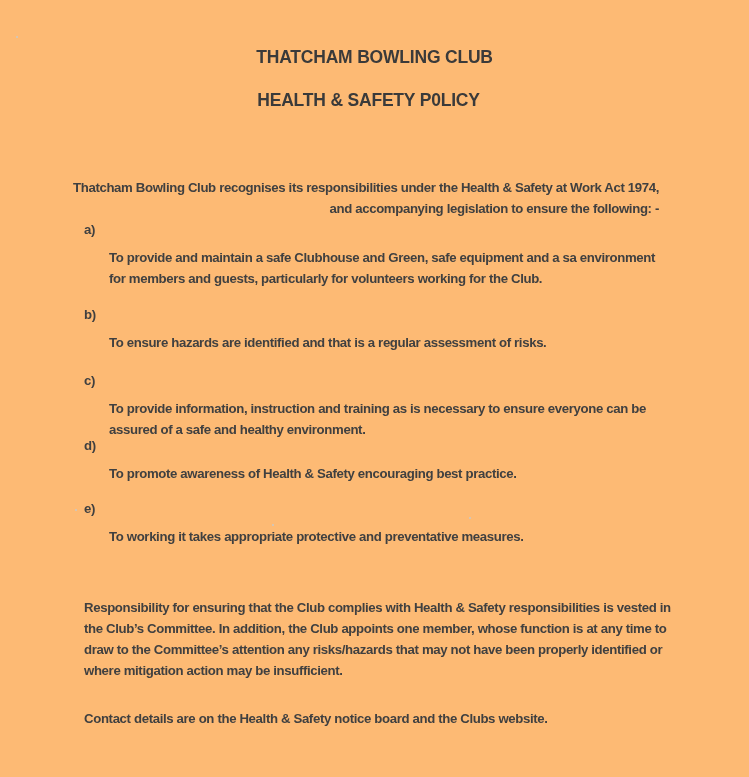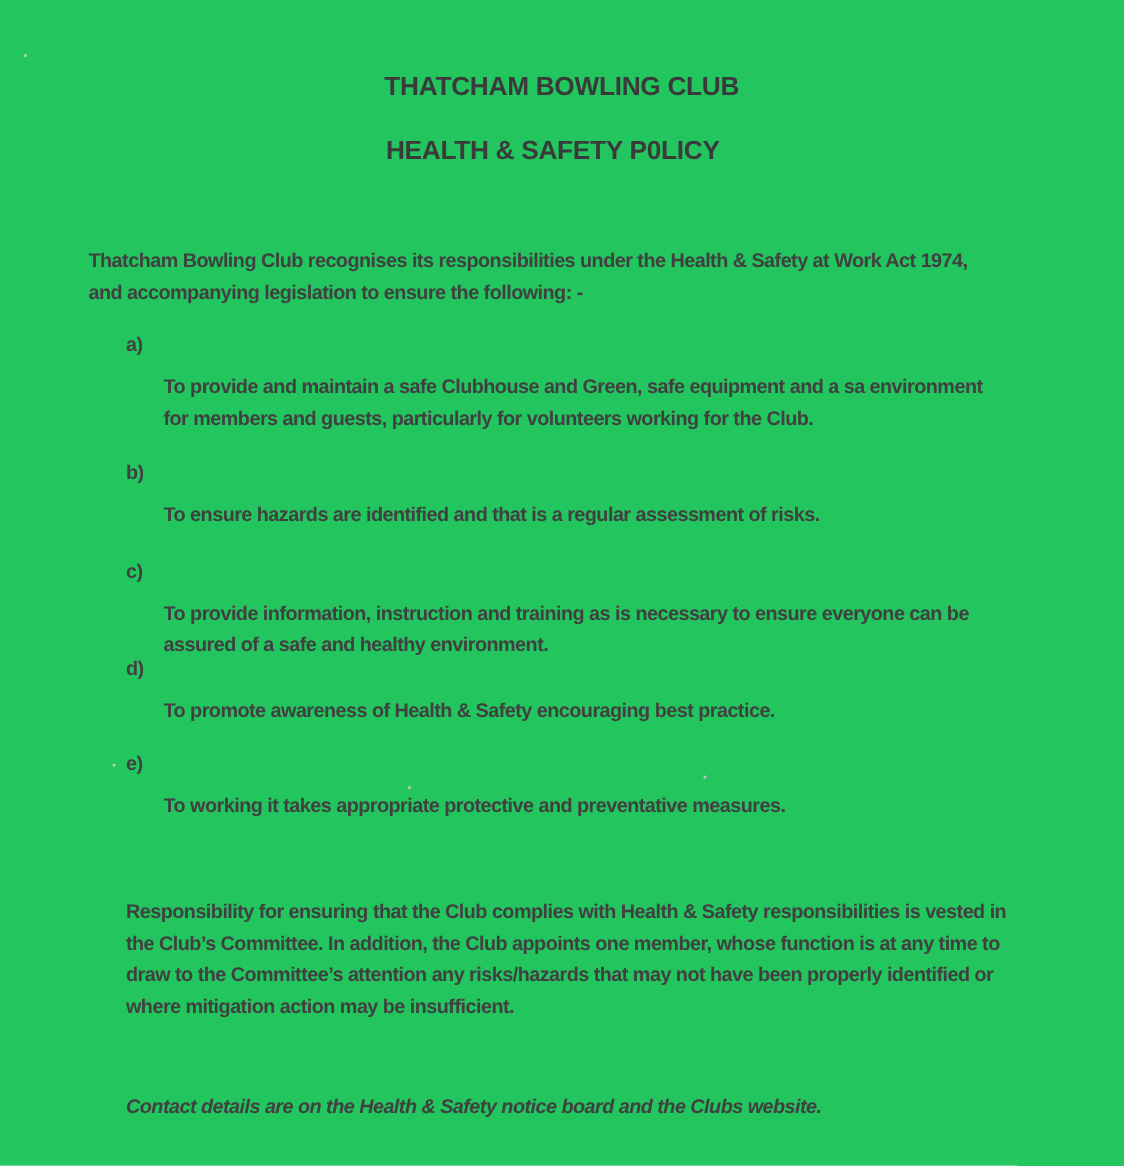--- a/index.html
+++ b/index.html
@@ -13,41 +13,41 @@
       position: relative;
       overflow: hidden;
       font-family: "Liberation Sans", "DejaVu Sans", sans-serif;
       color: #3d3d3d;
       font-weight: bold;
     }
     .page {
       position: absolute;
       left: 0; top: 0;
       width: 749px; height: 777px;
-      background: #22c55e;
+      background: #fdba74;
     }
     .title {
       position: absolute;
       left: 0;
       width: 749px;
       text-align: center;
       font-size: 17.5px;
       letter-spacing: -0.2px;
       color: #3a3a3a;
     }
     .title-1 { top: 47px; }
     .title-2 { top: 90px; left: -6px; }
     .para {
       position: absolute;
       font-size: 13.2px;
       line-height: 21px;
       letter-spacing: -0.35px;
       color: #404040;
     }
-    .intro { left: 59px; top: 163px; width: 600px; }
+    .intro { left: 59px; top: 177px; width: 600px; text-align: right; }
     .item {
       position: absolute;
       font-size: 13.2px;
       line-height: 21px;
       letter-spacing: -0.35px;
       color: #404040;
     }
     .item .marker {
       position: absolute;
       left: 0;
@@ -59,21 +59,21 @@
       top: 0;
       width: 560px;
       margin-top: 28px;
     }
     .item-a { left: 84px; top: 219px; }
     .item-b { left: 84px; top: 304px; }
     .item-c { left: 84px; top: 370px; }
     .item-d { left: 84px; top: 435px; }
     .item-e { left: 84px; top: 498px; }
     .resp { left: 84px; top: 565px; width: 600px; margin-top: 32px; }
-    .contact { left: 84px; top: 727px; width: 600px; font-style: italic; }
+    .contact { left: 84px; top: 708px; width: 600px; }
     .speck {
       position: absolute;
       width: 2px; height: 2px;
       background: #c8c8c8;
       border-radius: 50%;
     }
   </style>
 </head>
 <body>
 

